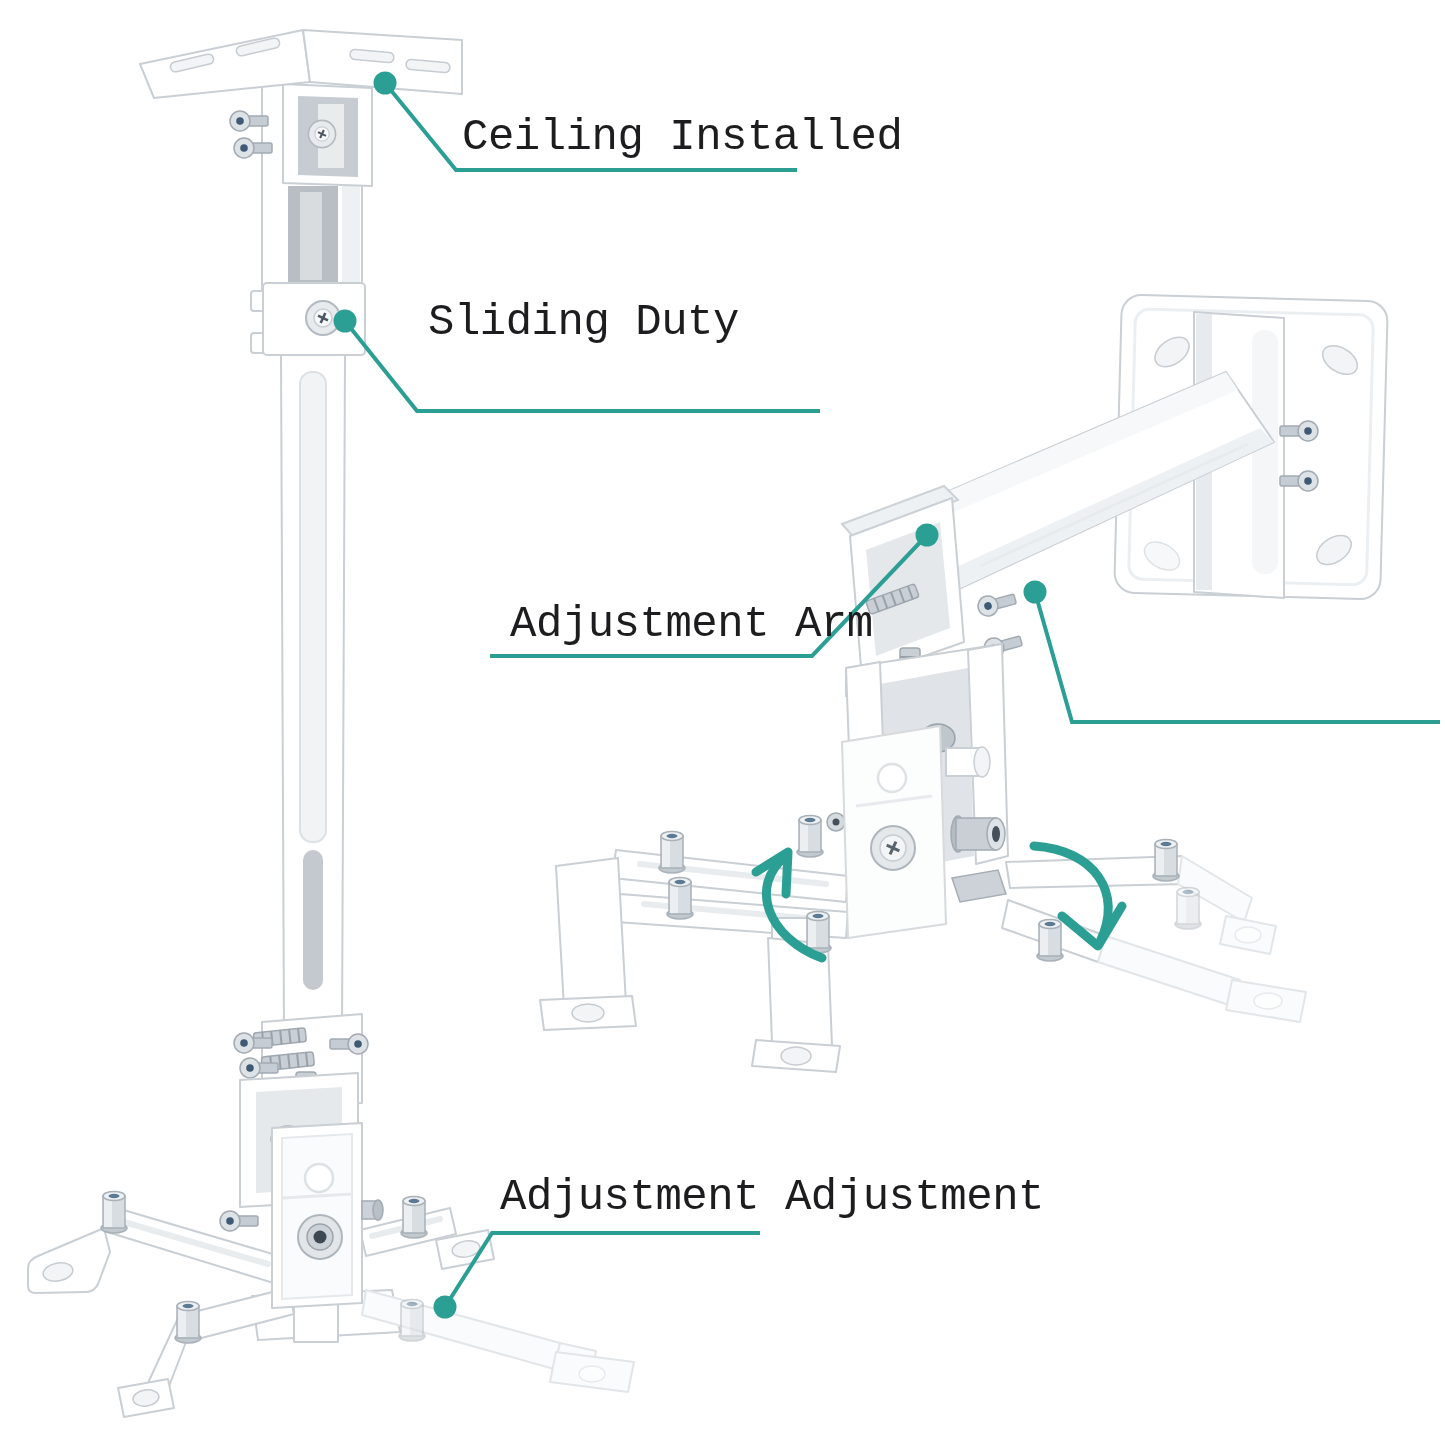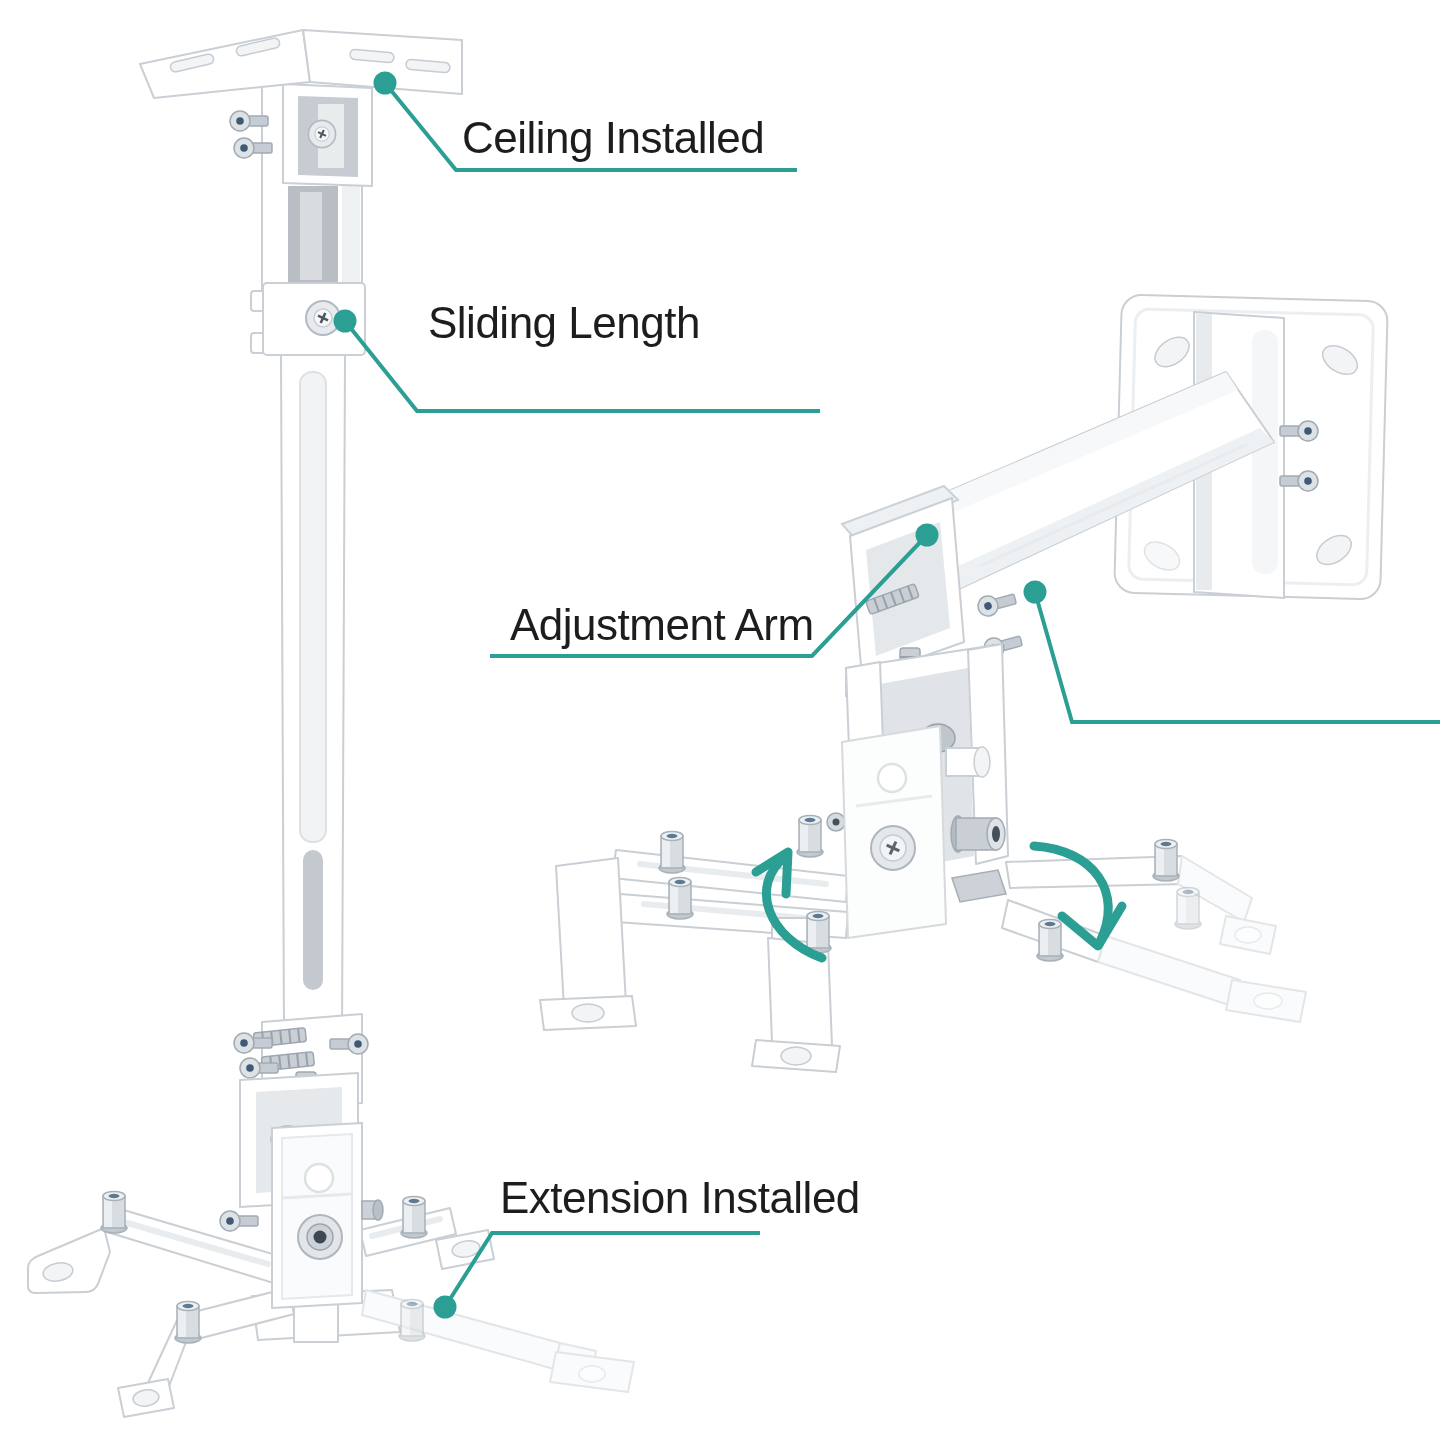--- a/index.html
+++ b/index.html
@@ -1,18 +1,18 @@
 <!DOCTYPE html>
 <html style="--accent: #2C9F95; --text: #1D1D1F; --bg: #FFFFFF;"><head>
 <meta charset="utf-8">
 <style>
   :root{ --accent:#2C9F95; --text:#1D1D1F; --bg:#FFFFFF; }
   html,body{margin:0;padding:0;background:var(--bg);}
   .stage{position:relative;width:1445px;height:1445px;background:var(--bg);overflow:hidden;
-         font-family:Liberation Sans, sans-serif;}
+         font-family:Liberation Mono, monospace;}
   .stage svg{position:absolute;left:0;top:0;}
   .callout{position:absolute;font-size:44px;line-height:1.18;letter-spacing:-0.5px;
            color:var(--text);white-space:nowrap;}
   
   .w{fill:#ffffff;stroke:#c9cfd4;stroke-width:2;stroke-linejoin:round;}
   .w2{fill:#fcfdfd;stroke:#d6dadd;stroke-width:2;stroke-linejoin:round;}
   .g{fill:#fafbfc;stroke:#e2e6e9;stroke-width:2;stroke-linejoin:round;}
   .hole{fill:#f2f4f6;stroke:#c6ccd1;stroke-width:1.5;}
   .gh{fill:#fcfdfd;stroke:#e6eaec;stroke-width:1.5;}
   .slot{stroke:#e8ecee;stroke-width:6;stroke-linecap:round;fill:none;}
@@ -263,23 +263,23 @@
     <polyline class="leader" points="1035,592 1072,722 1440,722"></polyline>
     <circle class="dot" cx="1035" cy="592" r="11.5"></circle>
     <polyline class="leader" points="445,1307 492,1233 760,1233"></polyline>
     <circle class="dot" cx="445" cy="1307" r="11.5"></circle>
   </g>
 </svg>
 
 <div class="callout" style="left:462px;top:112px">Ceiling Installed</div>
 
 <div class="callout" style="left:428px;top:297px">
-  <div>Sliding Length</div>
+  <div>Sliding Duty</div>
 </div>
 
 <div class="callout" style="left:510px;top:599px">Adjustment Arm</div>
 
 <div class="callout" style="left:1082px;top:630px">
 </div>
 
-<div class="callout" style="left:500px;top:1172px">Extension Installed</div>
+<div class="callout" style="left:500px;top:1172px">Adjustment Adjustment</div>
 
 </div>
 
 </body></html>

